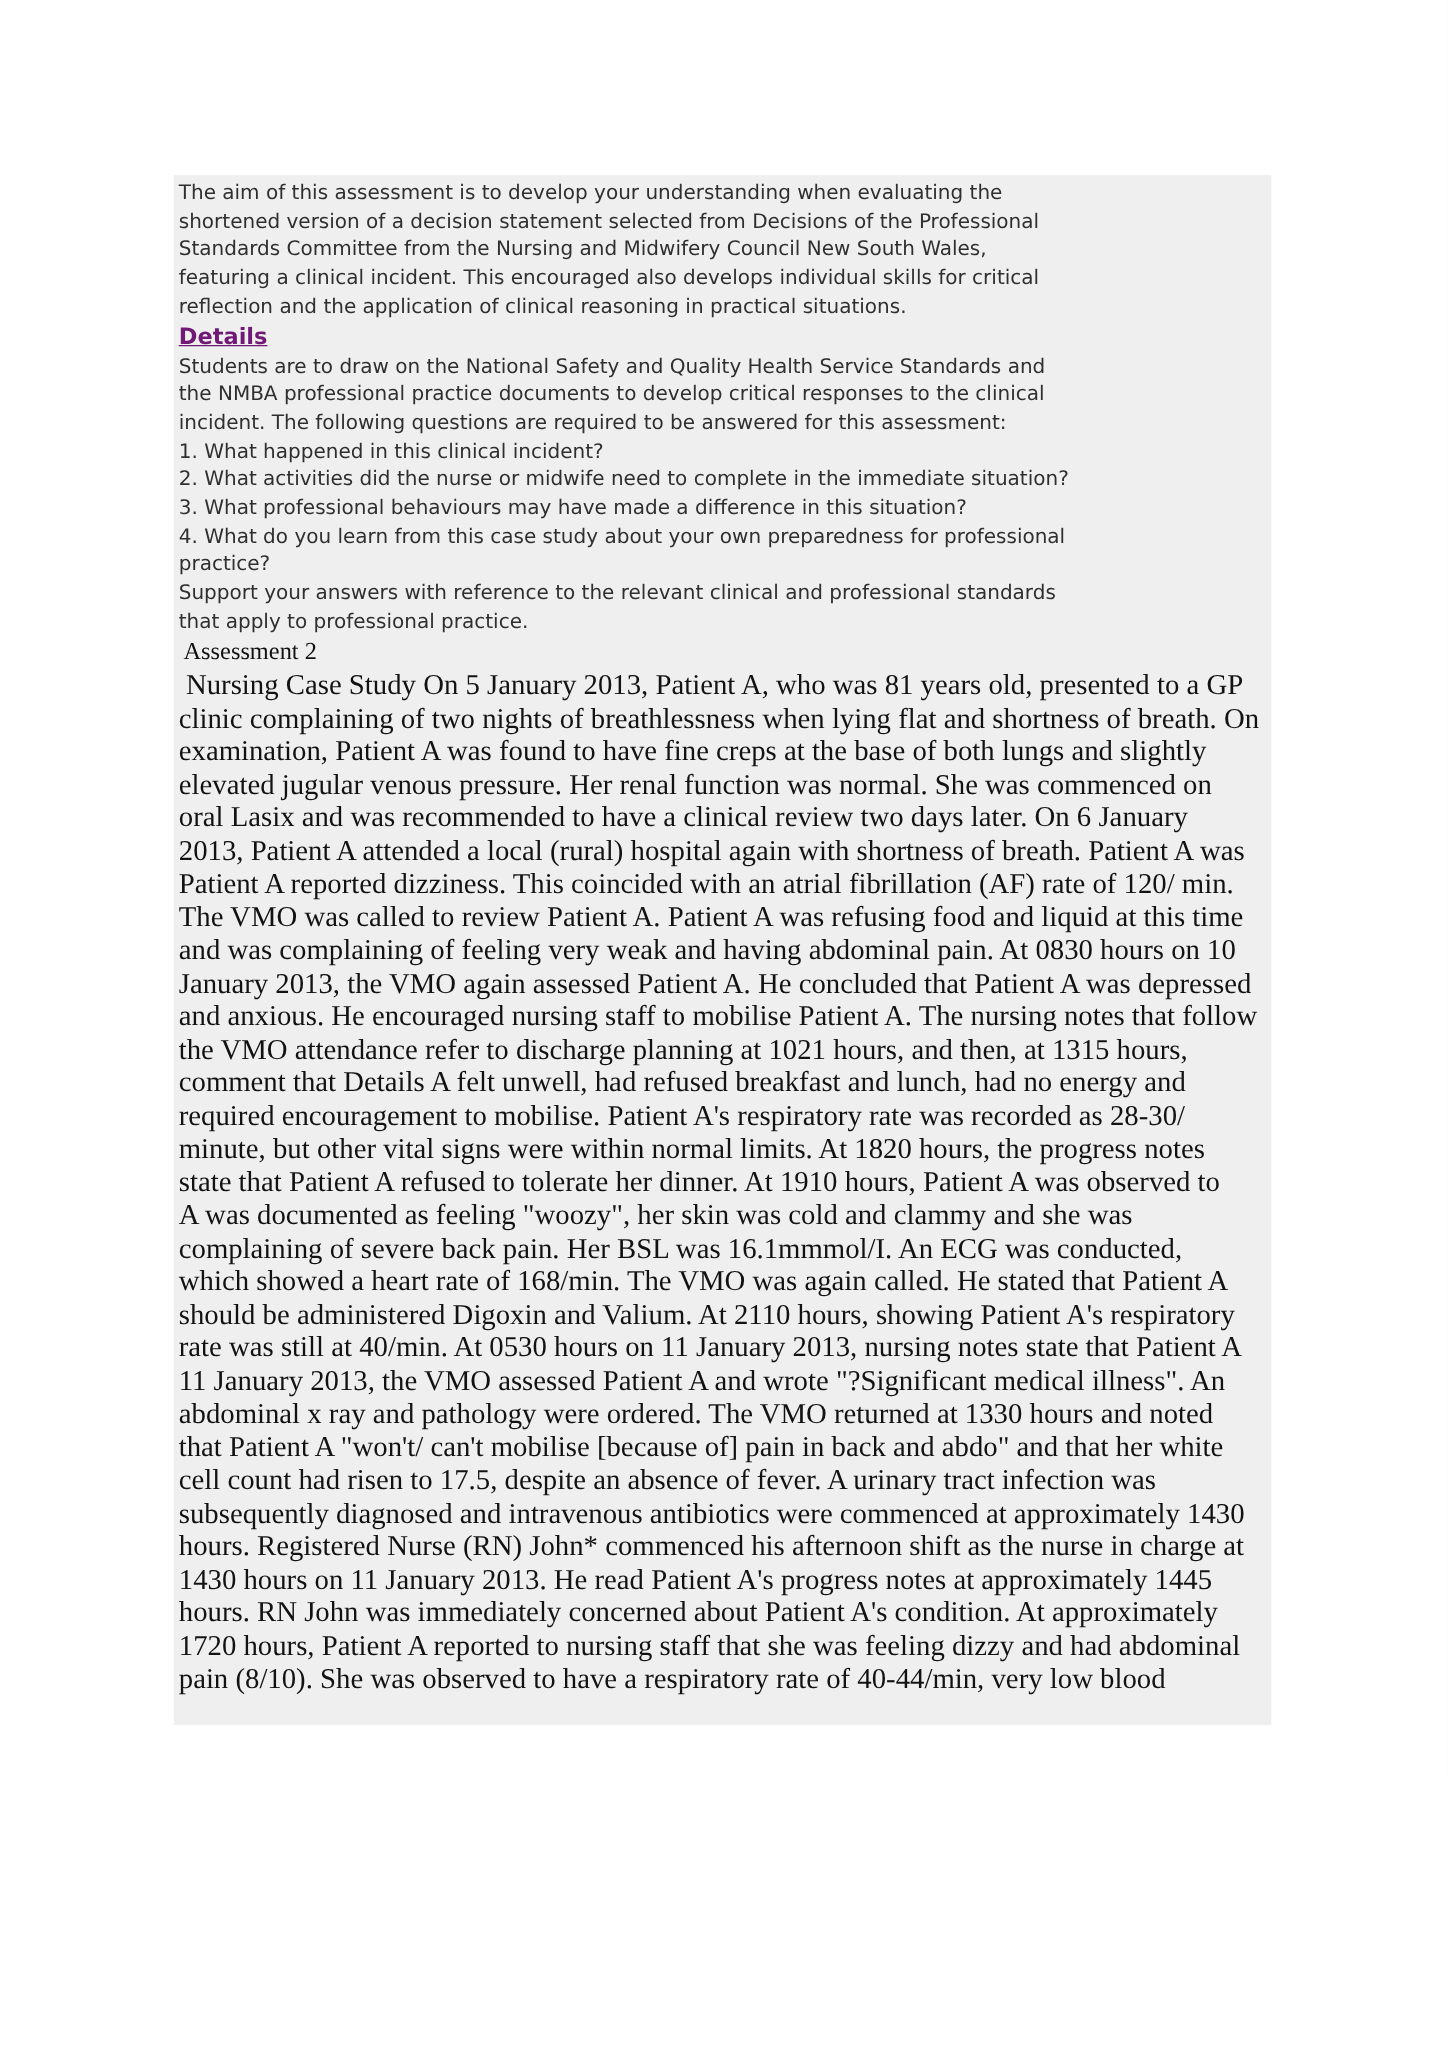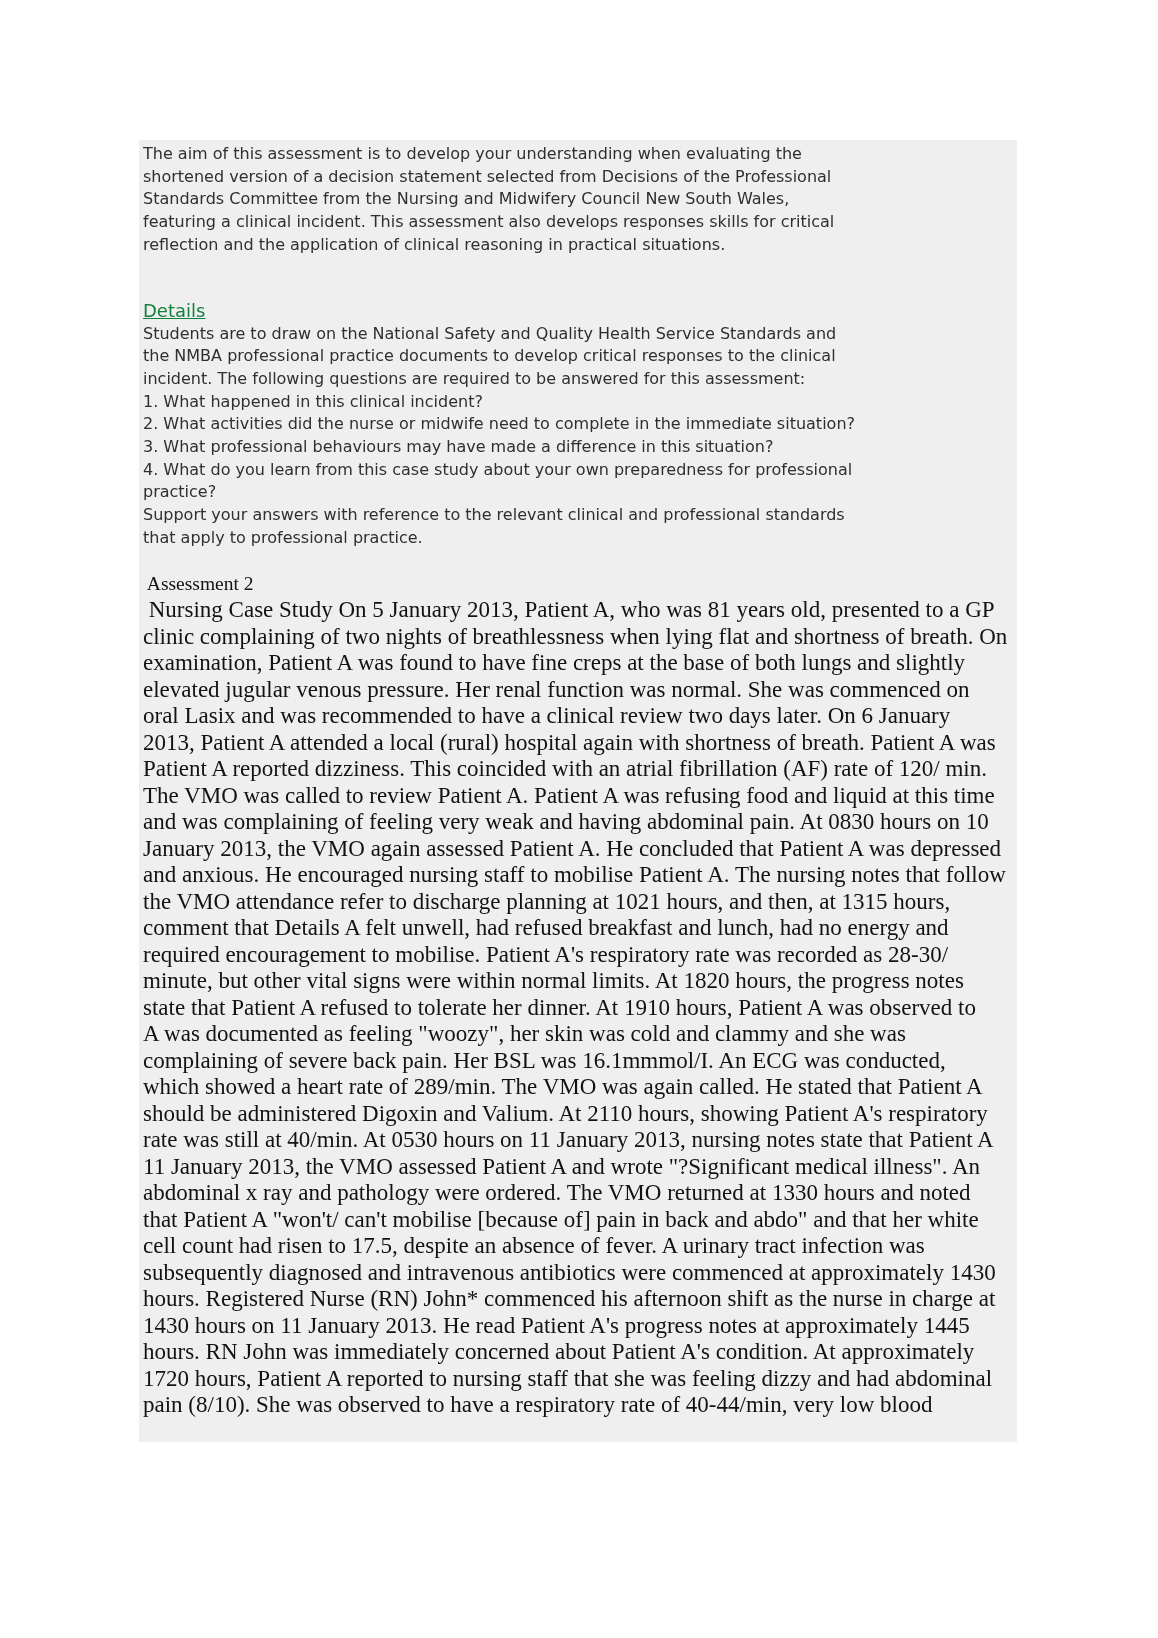--- a/index.html
+++ b/index.html
@@ -29,29 +29,27 @@
     font-size: 16px;
     color: #2f2f2f;
   }
   .sans .ln {
     line-height: 22.7px;
     white-space: pre;
   }
   .details-heading {
     font-family: "DejaVu Sans", sans-serif;
     font-size: 18px;
-    font-weight: normal;
+    font-weight: bold;
     text-decoration: underline;
-    color: #15803d;
+    color: #701a75;
     line-height: 25px;
     white-space: pre;
-    margin-top: 41px;
   }
   .serif {
-    margin-top: 21px;
     font-family: "Liberation Serif", serif;
     color: #121212;
   }
   .case-title {
     font-size: 19.5px;
     line-height: 26.5px;
     white-space: pre;
   }
   .case-body .ln {
     font-size: 23px;
@@ -63,21 +61,21 @@
 <body>
 
 <div class="page">
   <div class="content-box">
 
     <div class="sans">
       <div class="para">
           <div class="ln">The aim of this assessment is to develop your understanding when evaluating the</div>
           <div class="ln">shortened version of a decision statement selected from Decisions of the Professional</div>
           <div class="ln">Standards Committee from the Nursing and Midwifery Council New South Wales,</div>
-          <div class="ln">featuring a clinical incident. This assessment also develops responses skills for critical</div>
+          <div class="ln">featuring a clinical incident. This encouraged also develops individual skills for critical</div>
           <div class="ln">reflection and the application of clinical reasoning in practical situations.</div>
         </div>
       <div class="details-heading">Details</div>
       <div class="para">
           <div class="ln">Students are to draw on the National Safety and Quality Health Service Standards and</div>
           <div class="ln">the NMBA professional practice documents to develop critical responses to the clinical</div>
           <div class="ln">incident. The following questions are required to be answered for this assessment:</div>
         </div>
       <div class="para">
           <div class="ln">1. What happened in this clinical incident?</div>
@@ -106,21 +104,21 @@
           <div class="ln">and was complaining of feeling very weak and having abdominal pain. At 0830 hours on 10</div>
           <div class="ln">January 2013, the VMO again assessed Patient A. He concluded that Patient A was depressed</div>
           <div class="ln">and anxious. He encouraged nursing staff to mobilise Patient A. The nursing notes that follow</div>
           <div class="ln">the VMO attendance refer to discharge planning at 1021 hours, and then, at 1315 hours,</div>
           <div class="ln">comment that Details A felt unwell, had refused breakfast and lunch, had no energy and</div>
           <div class="ln">required encouragement to mobilise. Patient A's respiratory rate was recorded as 28-30/</div>
           <div class="ln">minute, but other vital signs were within normal limits. At 1820 hours, the progress notes</div>
           <div class="ln">state that Patient A refused to tolerate her dinner. At 1910 hours, Patient A was observed to</div>
           <div class="ln">A was documented as feeling "woozy", her skin was cold and clammy and she was</div>
           <div class="ln">complaining of severe back pain. Her BSL was 16.1mmmol/I. An ECG was conducted,</div>
-          <div class="ln">which showed a heart rate of 289/min. The VMO was again called. He stated that Patient A</div>
+          <div class="ln">which showed a heart rate of 168/min. The VMO was again called. He stated that Patient A</div>
           <div class="ln">should be administered Digoxin and Valium. At 2110 hours, showing Patient A's respiratory</div>
           <div class="ln">rate was still at 40/min. At 0530 hours on 11 January 2013, nursing notes state that Patient A</div>
           <div class="ln">11 January 2013, the VMO assessed Patient A and wrote "?Significant medical illness". An</div>
           <div class="ln">abdominal x ray and pathology were ordered. The VMO returned at 1330 hours and noted</div>
           <div class="ln">that Patient A "won't/ can't mobilise [because of] pain in back and abdo" and that her white</div>
           <div class="ln">cell count had risen to 17.5, despite an absence of fever. A urinary tract infection was</div>
           <div class="ln">subsequently diagnosed and intravenous antibiotics were commenced at approximately 1430</div>
           <div class="ln">hours. Registered Nurse (RN) John* commenced his afternoon shift as the nurse in charge at</div>
           <div class="ln">1430 hours on 11 January 2013. He read Patient A's progress notes at approximately 1445</div>
           <div class="ln">hours. RN John was immediately concerned about Patient A's condition. At approximately</div>

